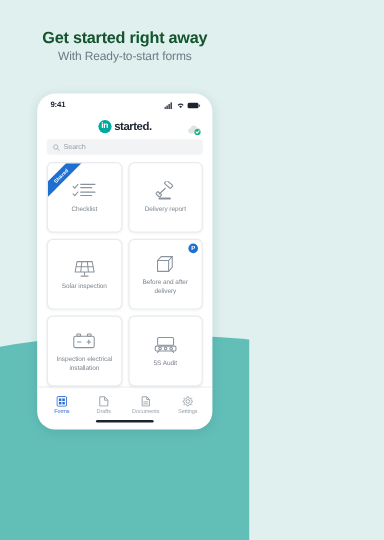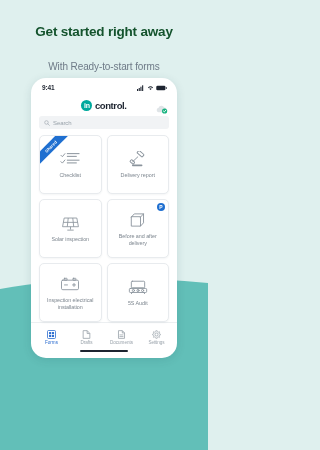--- a/index.html
+++ b/index.html
@@ -36,21 +36,21 @@
   .headline {
     font-size: 13.5px;
     font-weight: bold;
     color: #14532d;
     letter-spacing: -0.2px;
     line-height: 1.25;
   }
   .subheadline {
     font-size: 10px;
     color: #6e7a87;
-    margin-top: 20px;
+    margin-top: 1px;
     letter-spacing: -0.1px;
   }
 
   
   .phone {
     position: absolute;
     left: 31px;
     top: 78px;
     width: 146px;
     height: 280px;
@@ -293,21 +293,21 @@
       <svg width="11" height="6" viewBox="0 0 12 6">
         <rect x="0.3" y="0.5" width="10" height="5" rx="1.4" fill="#1d2430"></rect>
         <rect x="10.9" y="2" width="0.9" height="2" rx="0.4" fill="#1d2430"></rect>
       </svg>
     </span>
   </div>
 
   <div class="logobar">
     <div class="logo">
       <span class="logo-mark">in</span>
-      <span class="logo-text">control.</span>
+      <span class="logo-text">started.</span>
     </div>
     <span class="sync-badge">
       <svg width="13" height="10" viewBox="0 0 13 10">
         <path d="M3.4,8.3 A2.3,2.3 0 0 1 3.6,3.8 A3,3 0 0 1 9.2,3.4 A2.4,2.4 0 0 1 9.4,8.3 Z" fill="#dfe4e7"></path>
         <circle cx="9.6" cy="7" r="2.6" fill="#16b37f"></circle>
         <path d="M8.4,7 L9.3,7.9 L10.9,6.1" stroke="#ffffff" stroke-width="0.9" fill="none" stroke-linecap="round" stroke-linejoin="round"></path>
       </svg>
     </span>
   </div>
 

